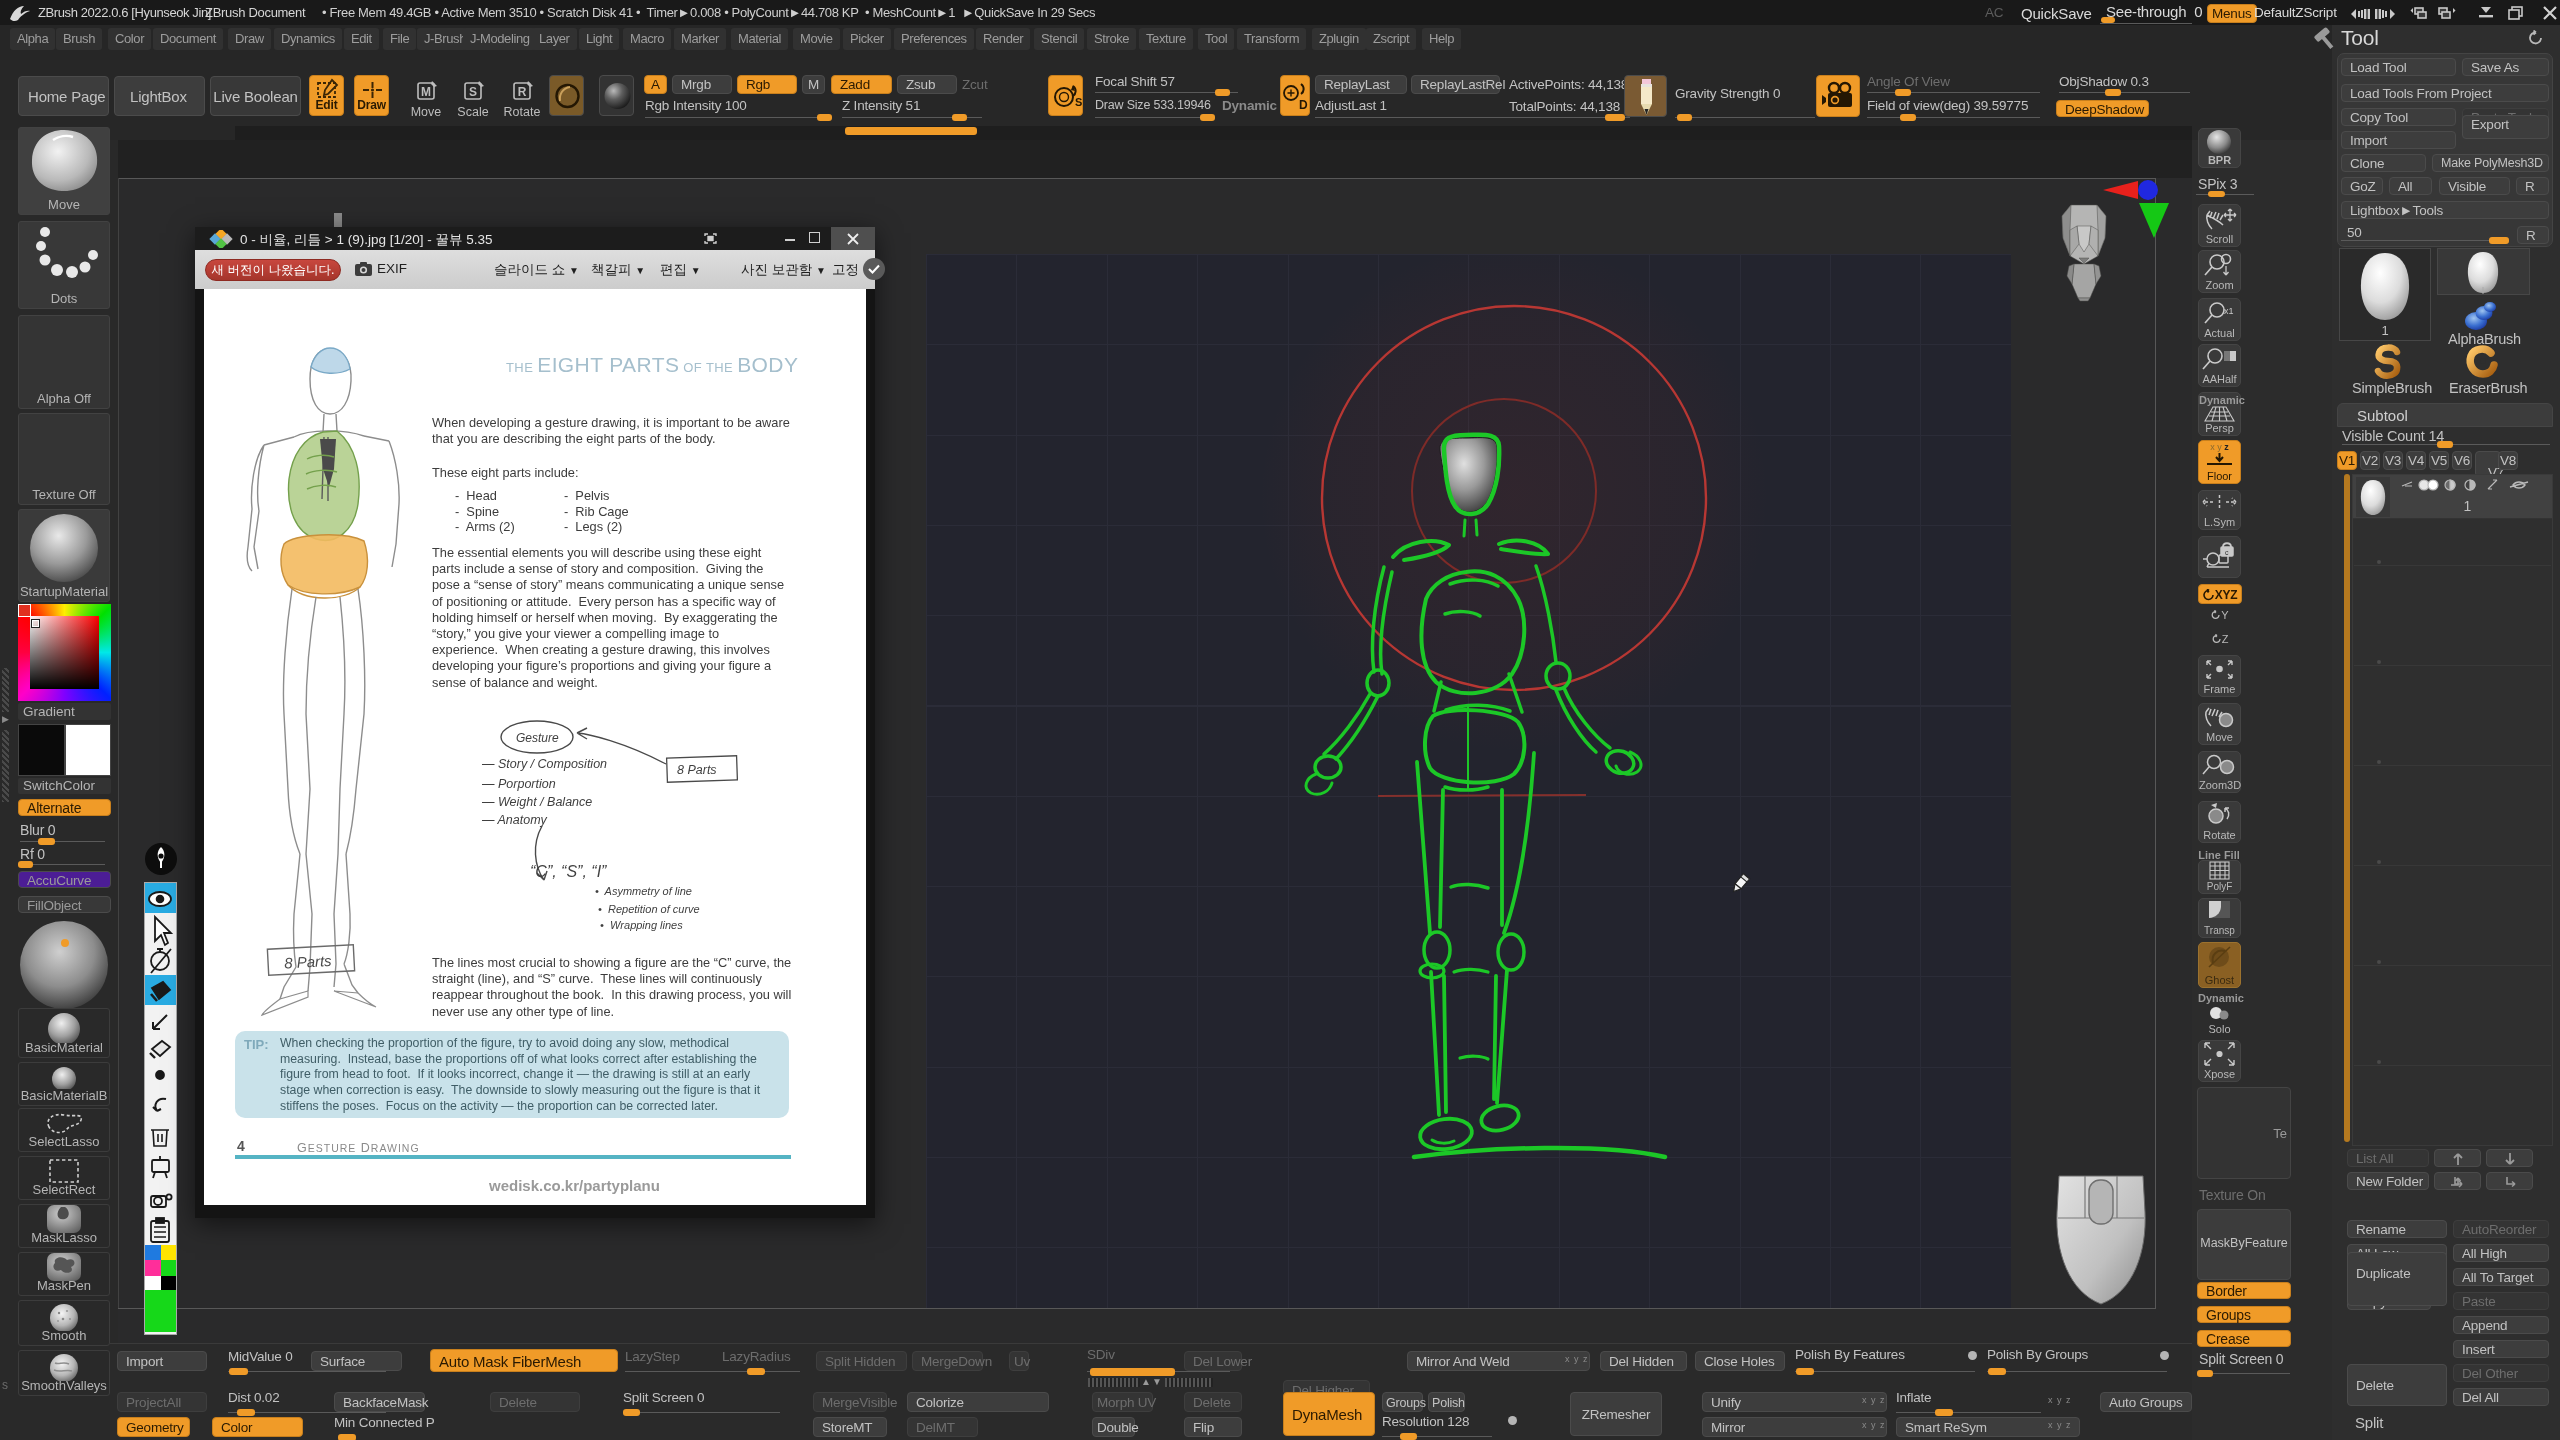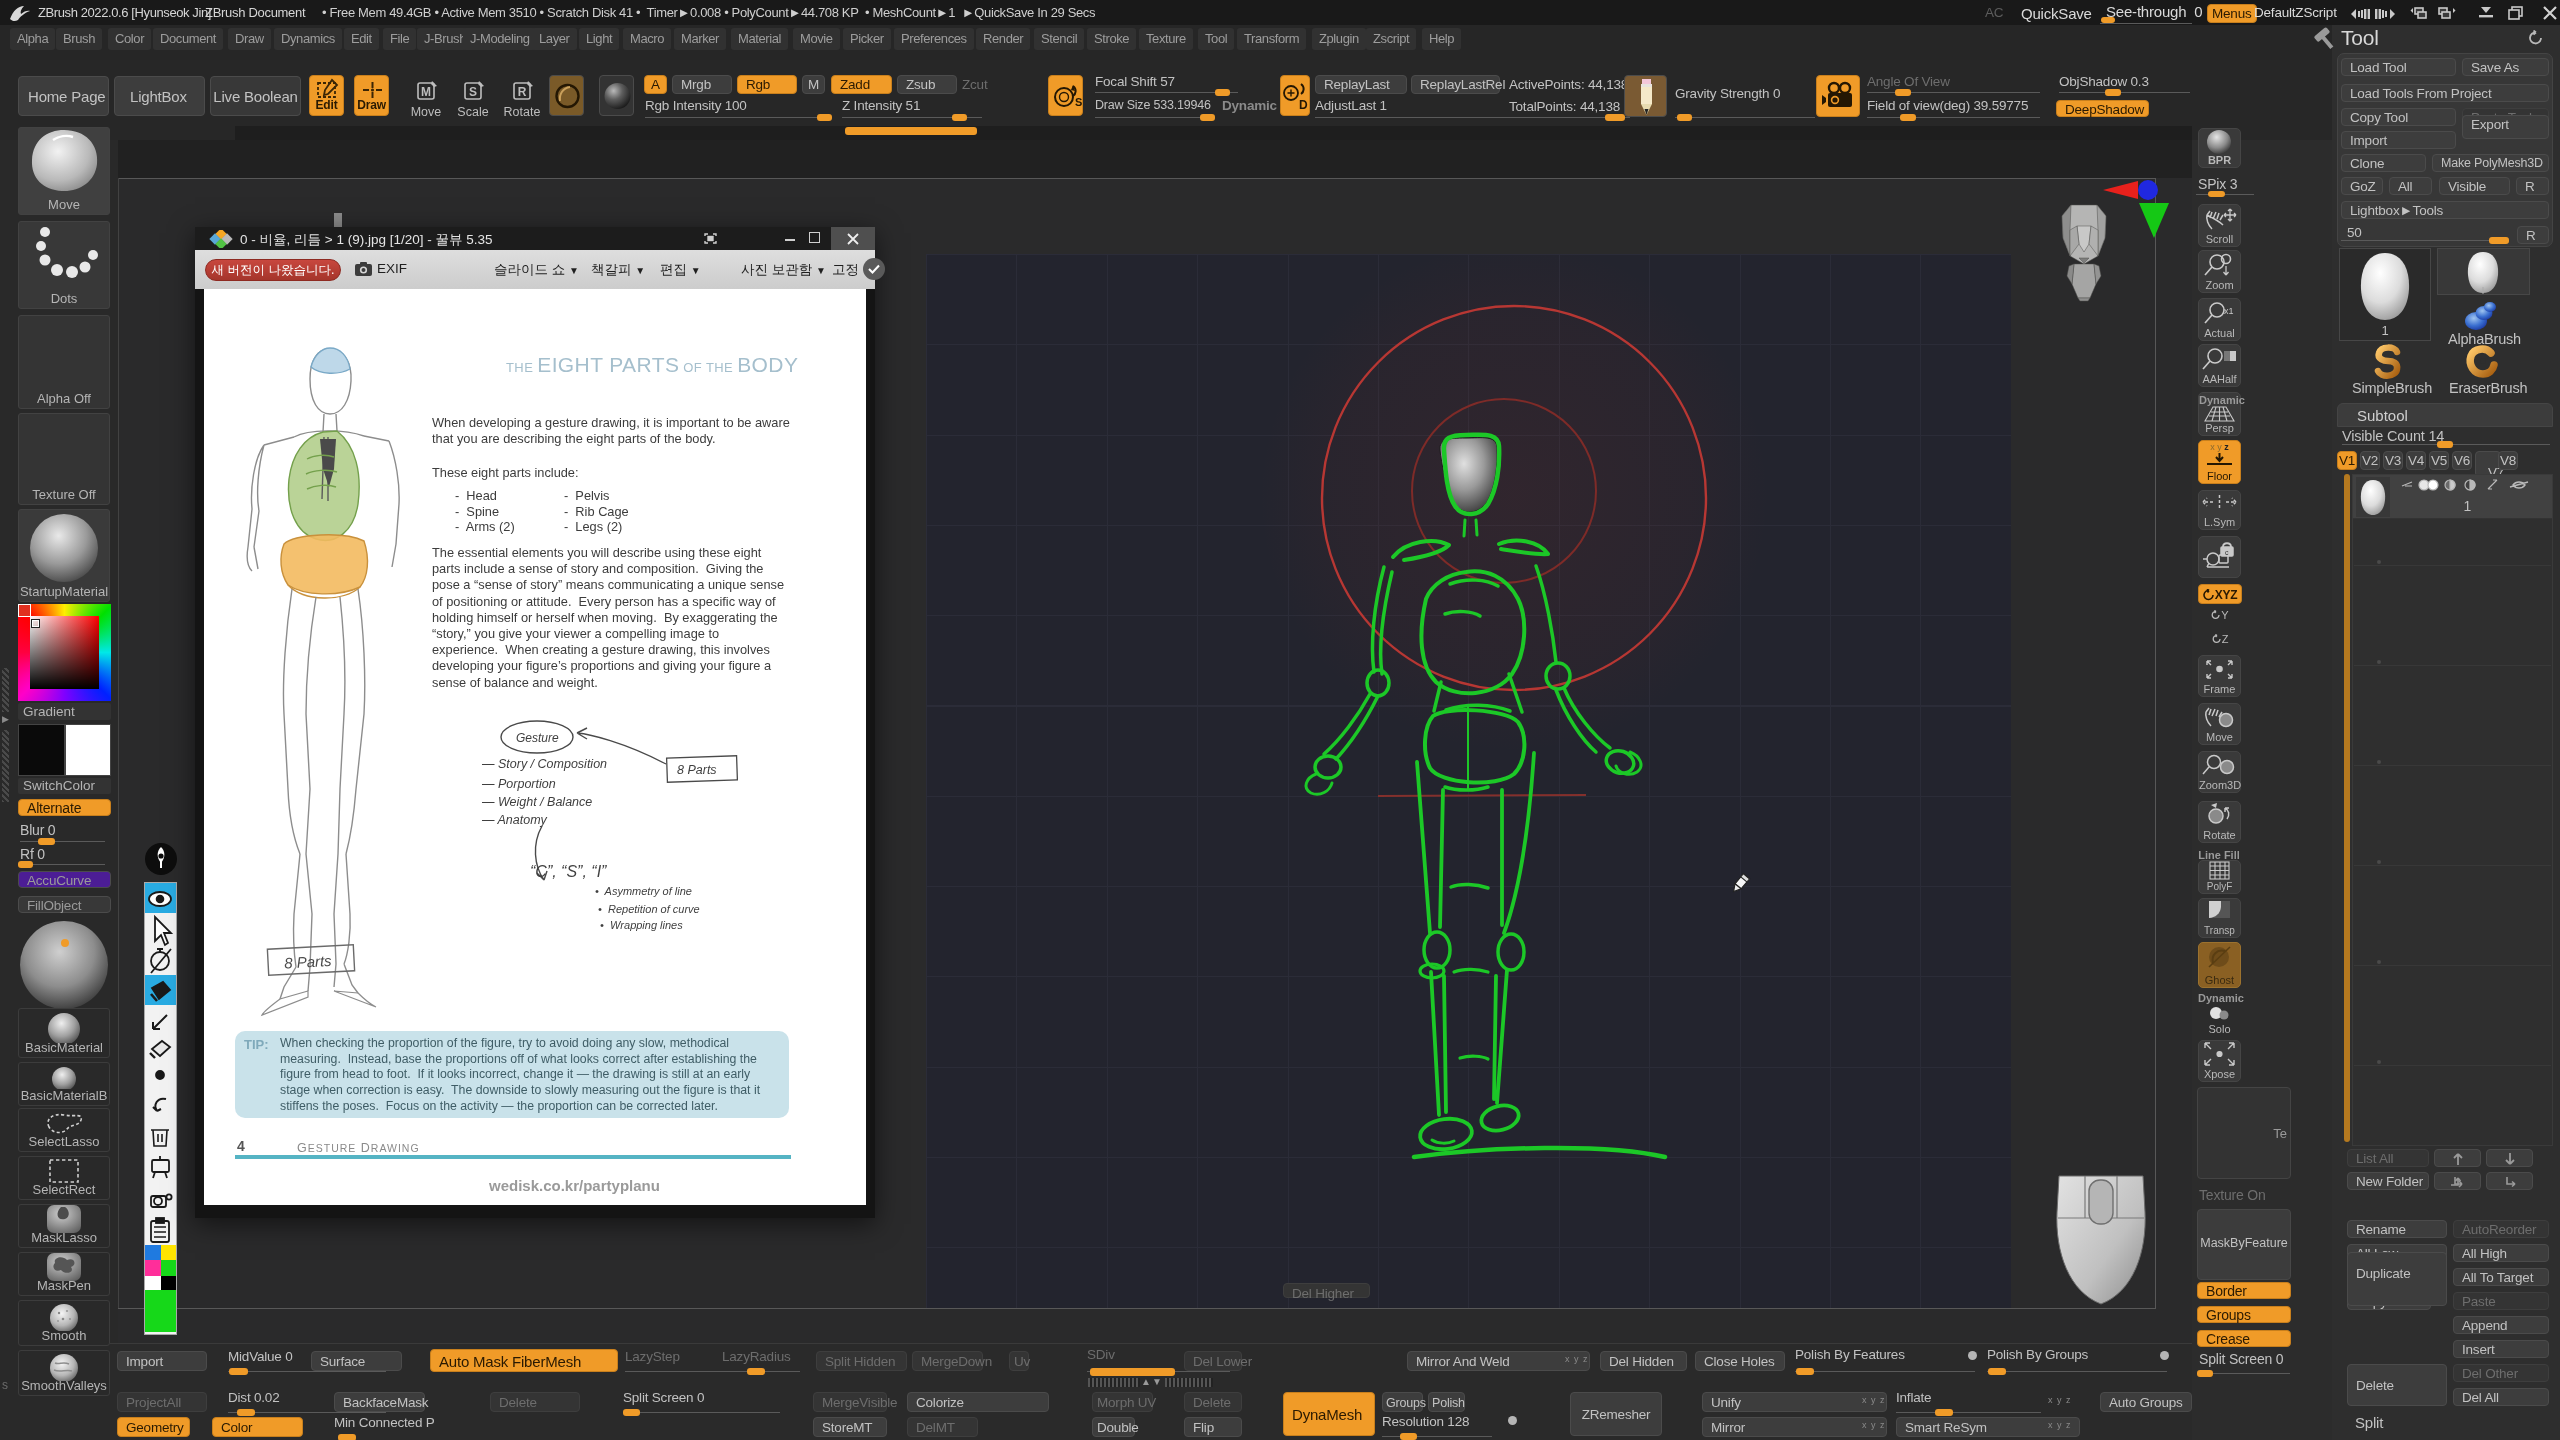--- a/index.html
+++ b/index.html
@@ -554,20 +554,21 @@
         </div>
  </div>
 
  <div class="a" style="left:9px;top:62px;width:662px;height:916px;background:#ffffff;color:#3c3c3c">
   <div class="a" style="left:302px;top:64px;font-size:13px;color:#a5bfcd;letter-spacing:0.4px">THE <span style="font-size:21px">EIGHT PARTS</span> OF THE <span style="font-size:21px">BODY</span></div>
   <div class="a" style="left:228px;top:126px;width:368px;font-size:12.8px;line-height:16.2px">When developing a gesture drawing, it is important to be aware that you are describing the eight parts of the body.</div>
   <div class="a" style="left:228px;top:176px;font-size:12.8px">These eight parts include:</div>
   <div class="a" style="left:251px;top:199px;font-size:12.8px;line-height:15.7px">-&nbsp; Head<br>-&nbsp; Spine<br>-&nbsp; Arms (2)</div>
   <div class="a" style="left:360px;top:199px;font-size:12.8px;line-height:15.7px">-&nbsp; Pelvis<br>-&nbsp; Rib Cage<br>-&nbsp; Legs (2)</div>
   <div class="a" style="left:228px;top:256px;width:360px;font-size:12.8px;line-height:16.2px">The essential elements you will describe using these eight parts include a sense of story and composition.&nbsp; Giving the pose a “sense of story” means communicating a unique sense of positioning or attitude.&nbsp; Every person has a specific way of holding himself or herself when moving.&nbsp; By exaggerating the “story,” you give your viewer a compelling image to experience.&nbsp; When creating a gesture drawing, this involves developing your figure’s proportions and giving your figure a sense of balance and weight.</div>
+  <div class="a" style="left:228px;top:666px;width:372px;font-size:12.8px;line-height:16.2px">The lines most crucial to showing a figure are the “C” curve, the straight (line), and “S” curve.&nbsp; These lines will continuously reappear throughout the book.&nbsp; In this drawing process, you will never use any other type of line.</div>
   <div class="a" style="left:31px;top:742px;width:554px;height:87px;background:#c9e2ea;border-radius:10px"></div>
   <div class="a" style="left:40px;top:748px;font-size:13px;font-weight:bold;color:#7fa9ba">TIP:</div>
   <div class="a" style="left:76px;top:747px;width:500px;font-size:12.3px;line-height:15.7px;color:#3f5d66">When checking the proportion of the figure, try to avoid doing any slow, methodical measuring.&nbsp; Instead, base the proportions off of what looks correct after establishing the figure from head to foot.&nbsp; If it looks incorrect, change it — the drawing is still at an early stage when correction is easy.&nbsp; The downside to slowly measuring out the figure is that it stiffens the poses.&nbsp; Focus on the activity — the proportion can be corrected later.</div>
   <div class="a" style="left:33px;top:849px;font-size:14px;font-weight:bold;color:#555">4</div>
   <div class="a" style="left:93px;top:852px;font-size:12.5px;color:#8a8a8a;letter-spacing:1px">G<span style="font-size:10.5px">ESTURE</span> D<span style="font-size:10.5px">RAWING</span></div>
   <div class="a" style="left:31px;top:866px;width:556px;height:4px;background:#55b4c4"></div>
   <div class="a" style="left:285px;top:888px;font-size:15px;font-weight:bold;color:#9a9a9a">wedisk.co.kr/partyplanu</div>
 
   <svg class="a" style="left:230px;top:425px" width="390" height="240" viewBox="0 0 390 240">
    <g fill="none" stroke="#4a4a4a" stroke-width="1.4">
@@ -922,21 +923,21 @@
 <div class="b bd" style="left:816px;top:1351px;width:91px;height:20px;line-height:20px">Split Hidden</div>
 <div class="b bd" style="left:912px;top:1351px;width:71px;height:20px;line-height:20px">MergeDown</div>
 <div class="b bd" style="left:1009px;top:1351px;width:20px;height:20px;line-height:20px;padding:0 4px">Uv</div>
 <div class="lb dim" style="left:1087px;top:1347px">SDiv</div>
 <div class="tr" style="left:1087px;top:1371px;width:143px"></div>
 <div class="a" style="left:1090px;top:1368px;width:85px;height:8px;background:#f09b28;border-radius:3px"></div>
 <div class="a" style="left:1088px;top:1378px;width:52px;height:9px;background:repeating-linear-gradient(90deg,#555 0 2px,#222 2px 4px)"></div>
 <div class="a" style="left:1141px;top:1376px;color:#9a9a9a;font-size:10px;letter-spacing:1px">▲▼</div>
 <div class="a" style="left:1165px;top:1378px;width:48px;height:9px;background:repeating-linear-gradient(90deg,#555 0 2px,#222 2px 4px)"></div>
 <div class="b bd" style="left:1184px;top:1351px;width:58px;height:20px;line-height:20px">Del Lower</div>
-<div class="b bd" style="left:1283px;top:1283px;width:87px;height:15px;line-height:20px">Del Higher</div>
+<div class="b bd" style="left:1283px;top:1380px;width:87px;height:15px;line-height:20px">Del Higher</div>
 <div class="b" style="left:1407px;top:1351px;width:183px;height:20px;line-height:20px">Mirror And Weld</div>
 <div class="a" style="left:1565px;top:1354px;color:#8a8a8a;font-size:9px"><span style="letter-spacing:1px">x y z</span></div>
 <div class="b" style="left:1600px;top:1351px;width:87px;height:20px;line-height:20px">Del Hidden</div>
 <div class="b" style="left:1695px;top:1351px;width:90px;height:20px;line-height:20px">Close Holes</div>
 <div class="lb" style="left:1795px;top:1347px">Polish By Features</div>
 <div class="tr" style="left:1795px;top:1371px;width:180px"></div>
 <div class="h" style="left:1796px;top:1368px;width:18px"></div>
 <div class="a" style="left:1968px;top:1351px;width:9px;height:9px;border-radius:50%;background:#b5b5b5"></div>
 <div class="lb" style="left:1987px;top:1347px">Polish By Groups</div>
 <div class="tr" style="left:1987px;top:1371px;width:180px"></div>

